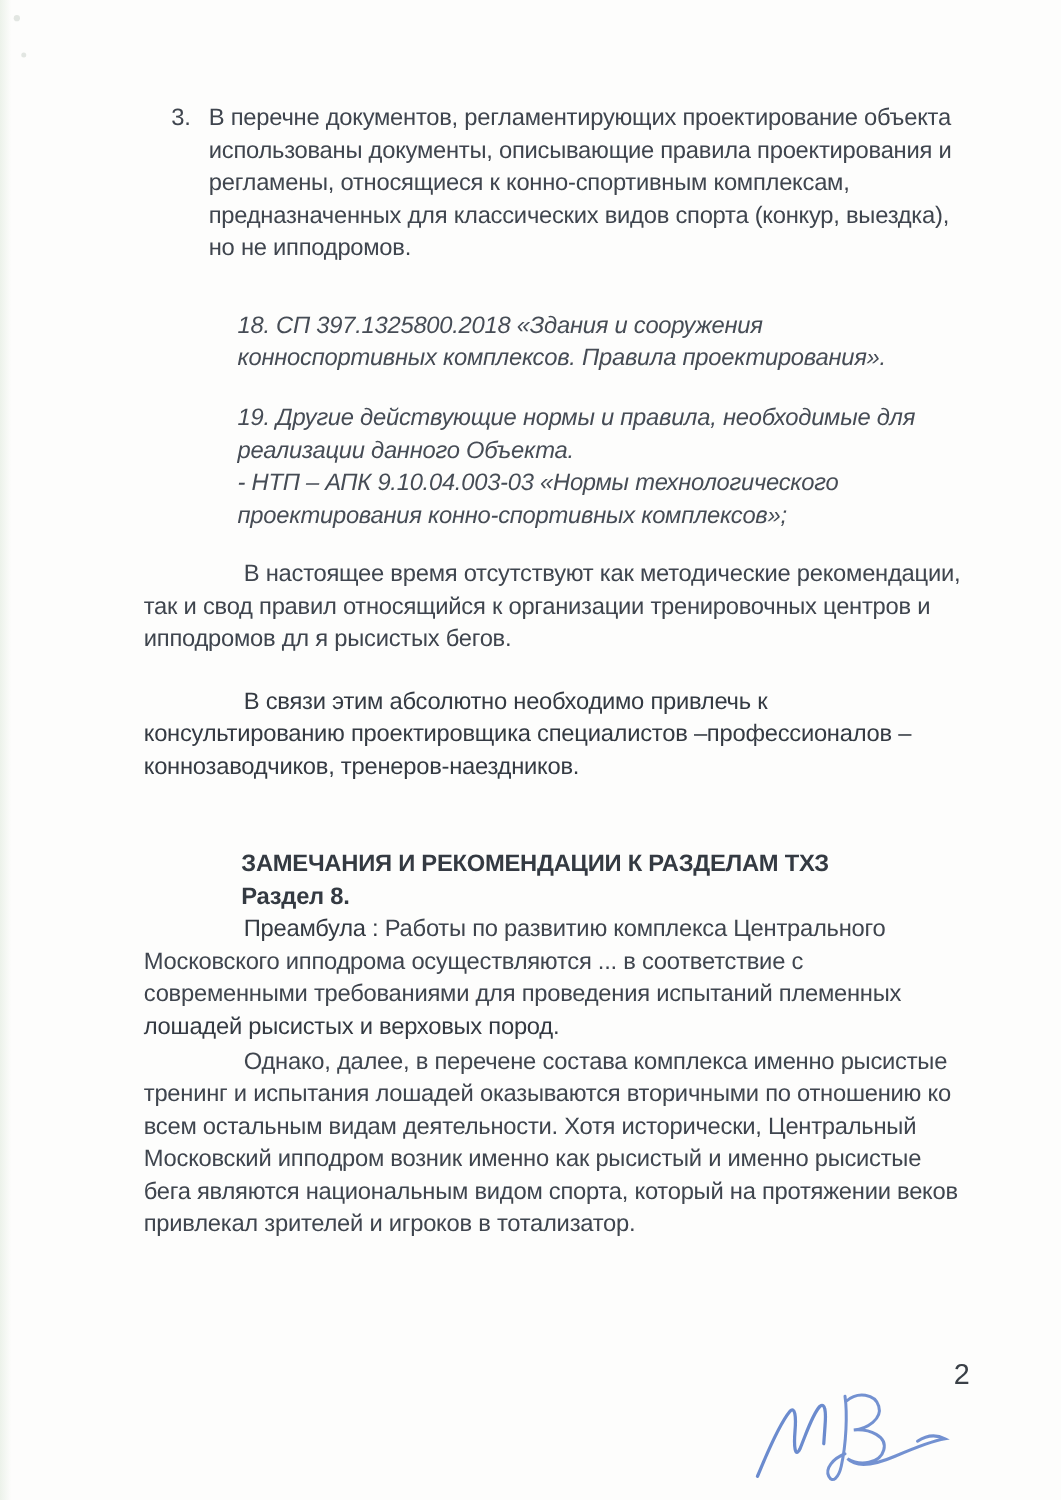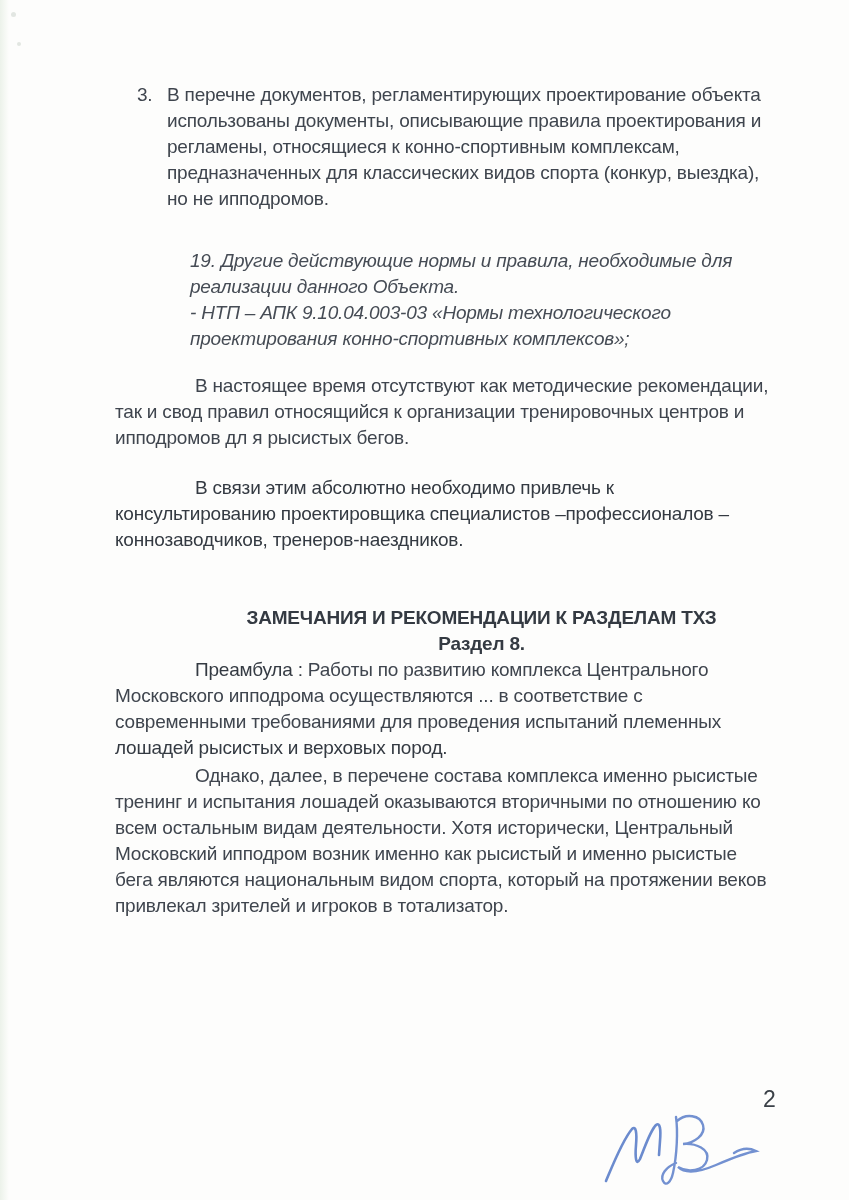--- a/index.html
+++ b/index.html
@@ -34,27 +34,27 @@
   .list-marker { flex: 0 0 30px; }
   .list-text { flex: 1 1 auto; }
 
   .quote {
     margin-left: 75px;
     width: 565px;
     font-style: italic;
     color: #464c55;
   }
   .quote-18 { margin-top: 36px; }
-  .quote-19 { margin-top: 36px; }
+  .quote-19 { margin-top: 22px; }
 
   p { margin: 0; }
   .indent { text-indent: 80px; }
   .para-no-guidelines { margin-top: 21px; }
   .para-consult { margin-top: 24px; font-weight: 400; color: #343a42; }
-  .heading { margin-left: 78px; font-weight: 700; color: #343a42; text-align: center; }
+  .heading { margin-left: 78px; font-weight: 700; color: #343a42; }
   .heading-remarks { margin-top: 52px; }
   .para-preamble { margin-top: 0; }
   .para-however { margin-top: 2px; }
   .b { font-weight: 400; color: #343a42; margin-top: 16px; }
 
   .page-number {
     position: absolute;
     left: 763px;
     top: 1086px;
     font-size: 23px;
@@ -71,20 +71,21 @@
   <div class="scan-speck speck-1"></div>
   <div class="scan-speck speck-2"></div>
 
   <div class="content">
 
     <div class="list-item">
       <span class="list-marker">3.</span>
       <span class="list-text">В перечне документов, регламентирующих проектирование объекта использованы документы, описывающие правила проектирования и регламены, относящиеся к конно-спортивным комплексам, предназначенных для классических видов спорта (конкур, выездка), но не ипподромов.</span>
     </div>
 
+    <div class="quote quote-18">18. СП 397.1325800.2018 «Здания и сооружения конноспортивных комплексов. Правила проектирования».</div>
 
     <div class="quote quote-19">
       <div>19. Другие действующие нормы и правила, необходимые для реализации данного Объекта.</div>
       <div>- НТП – АПК 9.10.04.003-03 «Нормы технологического проектирования конно-спортивных комплексов»;</div>
     </div>
 
     <p class="indent para-no-guidelines">В настоящее время отсутствуют как методические рекомендации, так и свод правил относящийся к организации тренировочных центров и ипподромов дл я рысистых бегов.</p>
 
     <p class="indent para-consult">В связи этим абсолютно необходимо привлечь к консультированию проектировщика специалистов –профессионалов – коннозаводчиков, тренеров-наездников.</p>
 

